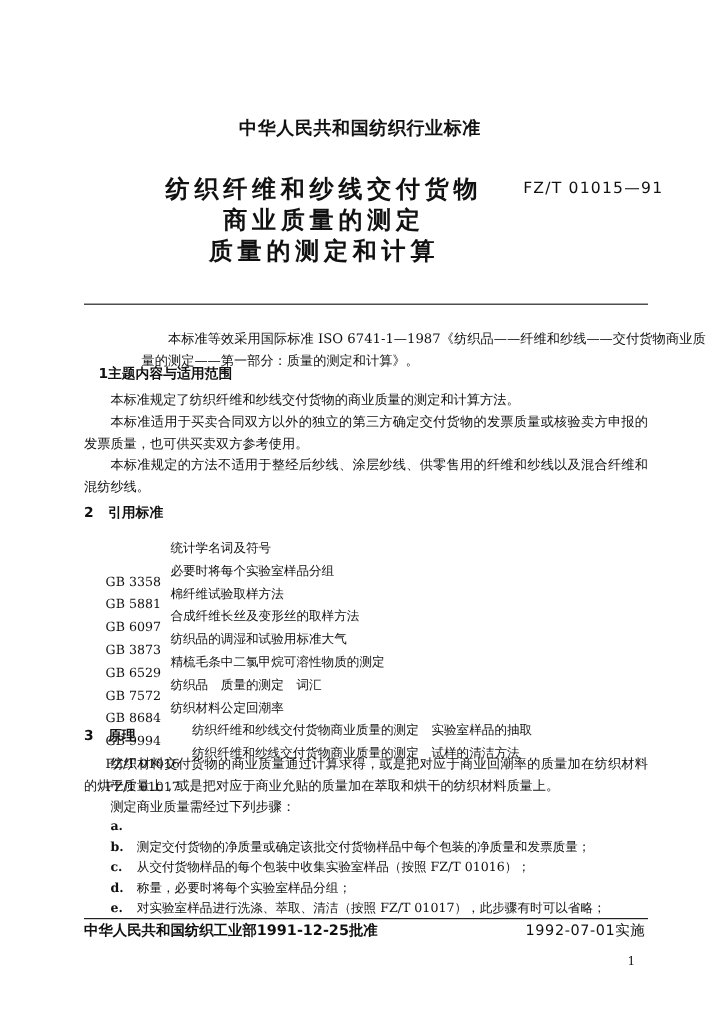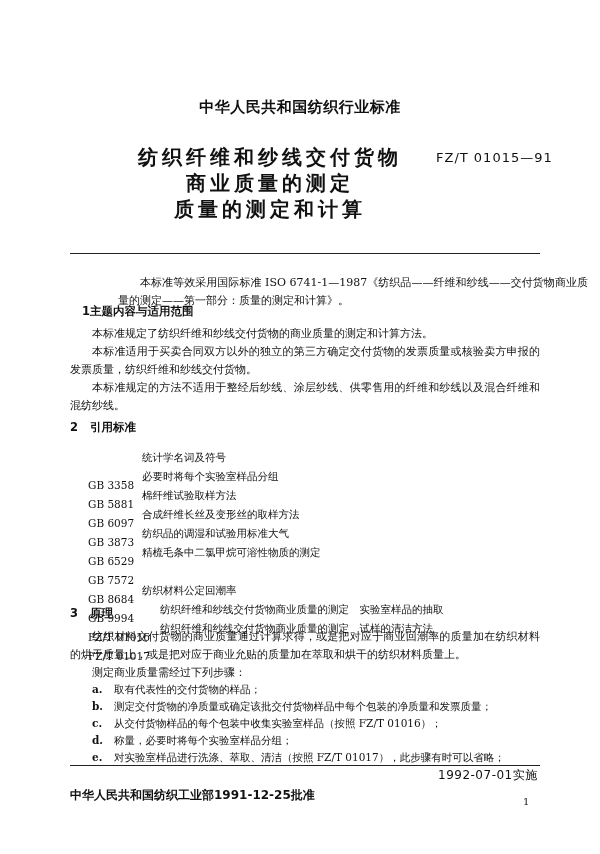--- a/index.html
+++ b/index.html
@@ -88,21 +88,20 @@
       height: 17px;
       line-height: 17px;
       font-size: 10.5px;
     }
     .step-letter { width: 22px; font-weight: bold; }
 
     .footer-left {
       left: 70px; top: 767px;
       font-size: 12px;
       font-weight: bold;
-      margin-top: 20px;
     }
     .footer-right {
       left: 438px; top: 767px;
       font-size: 12px;
       letter-spacing: 0.5px;
     }
     .page-no {
       left: 523px; top: 796px;
       font-size: 10px;
     }
@@ -121,21 +120,21 @@
 <div class="abs std-code sans">FZ/T 01015—91</div>
 
 <div class="abs hr hr-top"></div>
 
 <div class="abs para body-text" style="top:274px;margin-left:48px;">本标准等效采用国际标准 ISO 6741-1—1987《纺织品——纤维和纱线——交付货物商业质量的测定——第一部分：质量的测定和计算》。</div>
 
 <div class="abs heading sans" style="top:304px;text-align:right;">
   <span class="num">1</span><span>主题内容与适用范围</span>
 </div>
 <div class="abs para body-text" style="top:325px;">本标准规定了纺织纤维和纱线交付货物的商业质量的测定和计算方法。</div>
-<div class="abs para body-text" style="top:343px;">本标准适用于买卖合同双方以外的独立的第三方确定交付货物的发票质量或核验卖方申报的发票质量，纺织纤维和纱线交付货物。</div>
+<div class="abs para body-text" style="top:343px;">本标准适用于买卖合同双方以外的独立的第三方确定交付货物的发票质量或核验卖方申报的发票质量，也可供买卖双方参考使用。</div>
 <div class="abs para body-text" style="top:379px;">本标准规定的方法不适用于整经后纱线、涂层纱线、供零售用的纤维和纱线以及混合纤维和混纺纱线。</div>
 
 <div class="abs heading sans" style="top:420px;">
   <span class="num">2</span><span>引用标准</span>
 </div>
 
 <div class="abs refs">
   <div class="ref-row">
     <span class="ref-code">GB 3358</span>
     <span class="ref-title">统计学名词及符号</span>
@@ -155,20 +154,21 @@
   <div class="ref-row">
     <span class="ref-code">GB 6529</span>
     <span class="ref-title">纺织品的调湿和试验用标准大气</span>
   </div>
   <div class="ref-row">
     <span class="ref-code">GB 7572</span>
     <span class="ref-title">精梳毛条中二氯甲烷可溶性物质的测定</span>
   </div>
   <div class="ref-row">
     <span class="ref-code">GB 8684</span>
+    <span class="ref-title">纺织品　质量的测定　词汇</span>
   </div>
   <div class="ref-row">
     <span class="ref-code">GB 9994</span>
     <span class="ref-title">纺织材料公定回潮率</span>
   </div>
   <div class="ref-row">
     <span class="ref-code wide">FZ/T 01016</span>
     <span class="ref-title">纺织纤维和纱线交付货物商业质量的测定　实验室样品的抽取</span>
   </div>
   <div class="ref-row">
@@ -179,21 +179,20 @@
 
 <div class="abs heading sans" style="top:606px;">
   <span class="num">3</span><span>原理</span>
 </div>
 <div class="abs para body-text" style="top:628px;">纺织材料交付货物的商业质量通过计算求得，或是把对应于商业回潮率的质量加在纺织材料的烘干质量上，或是把对应于商业允贴的质量加在萃取和烘干的纺织材料质量上。</div>
 <div class="abs para body-text" style="top:664px;">测定商业质量需经过下列步骤：</div>
 
 <div class="abs steps">
   <div class="step-row">
     <span class="step-letter">a.</span>
-    <span>取有代表性的交付货物的样品；</span>
   </div>
   <div class="step-row">
     <span class="step-letter">b.</span>
     <span>测定交付货物的净质量或确定该批交付货物样品中每个包装的净质量和发票质量；</span>
   </div>
   <div class="step-row">
     <span class="step-letter">c.</span>
     <span>从交付货物样品的每个包装中收集实验室样品（按照 FZ/T 01016）；</span>
   </div>
   <div class="step-row">

